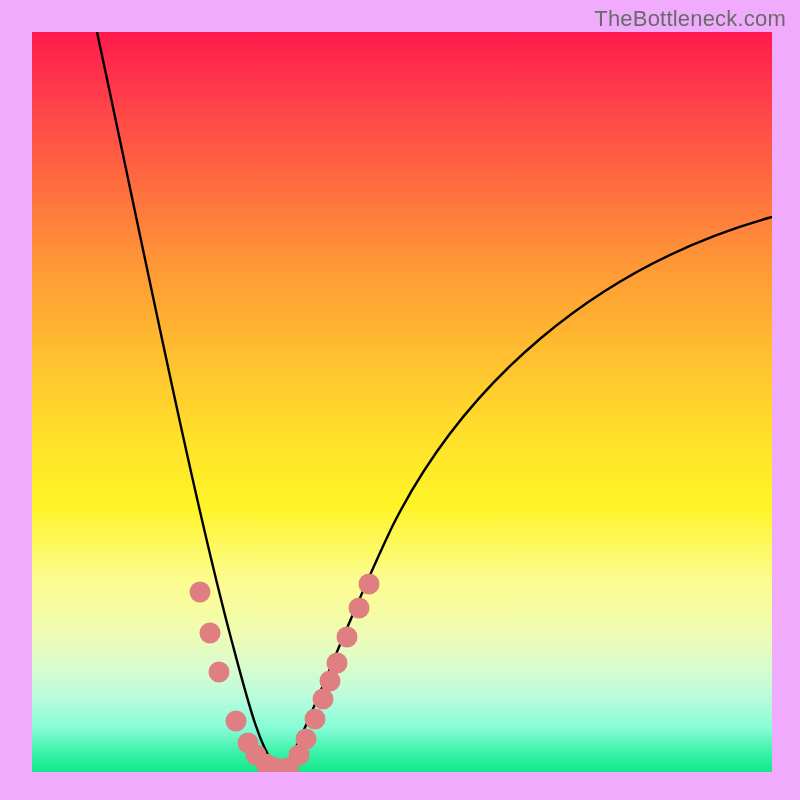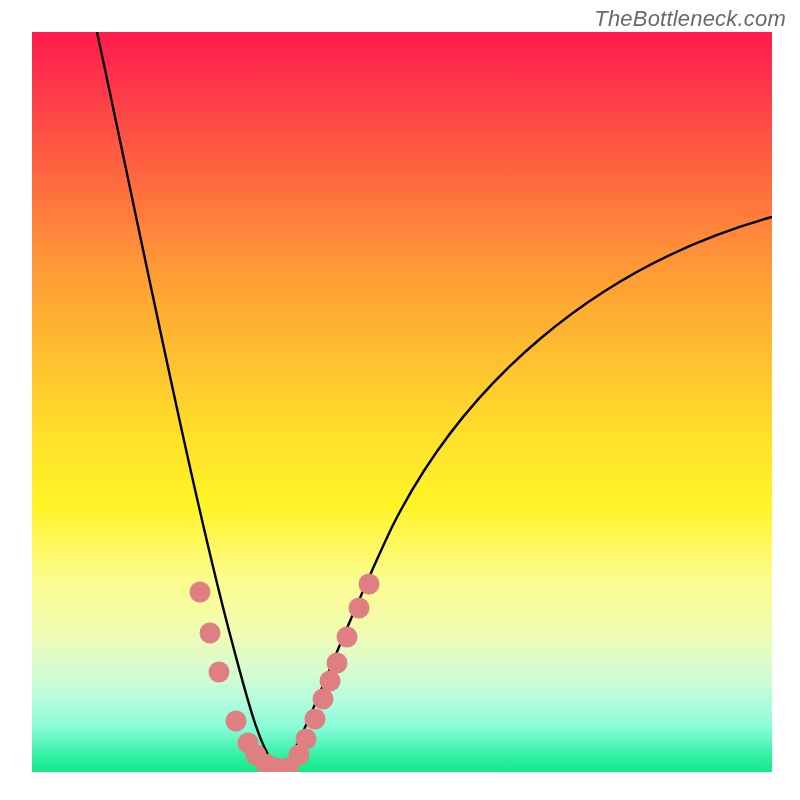--- a/index.html
+++ b/index.html
@@ -1,22 +1,21 @@
 <!DOCTYPE html>
 <html><head>
 <meta charset="utf-8">
 <style>
   * { margin: 0; padding: 0; box-sizing: border-box; }
   html, body { width: 800px; height: 800px; background: #000; overflow: hidden; }
   .frame {
     position: absolute;
     left: 0; top: 0;
     width: 800px; height: 800px;
-    background: #ffffff;
-    font-style: italic;
+    background: #f0abfc;
   }
   .plot {
     position: absolute;
     left: 32px;
     top: 32px;
     width: 740px;
     height: 740px;
     background: linear-gradient(to bottom,
       #ff1a4d 0%,
       #ff3b4a 8%,

